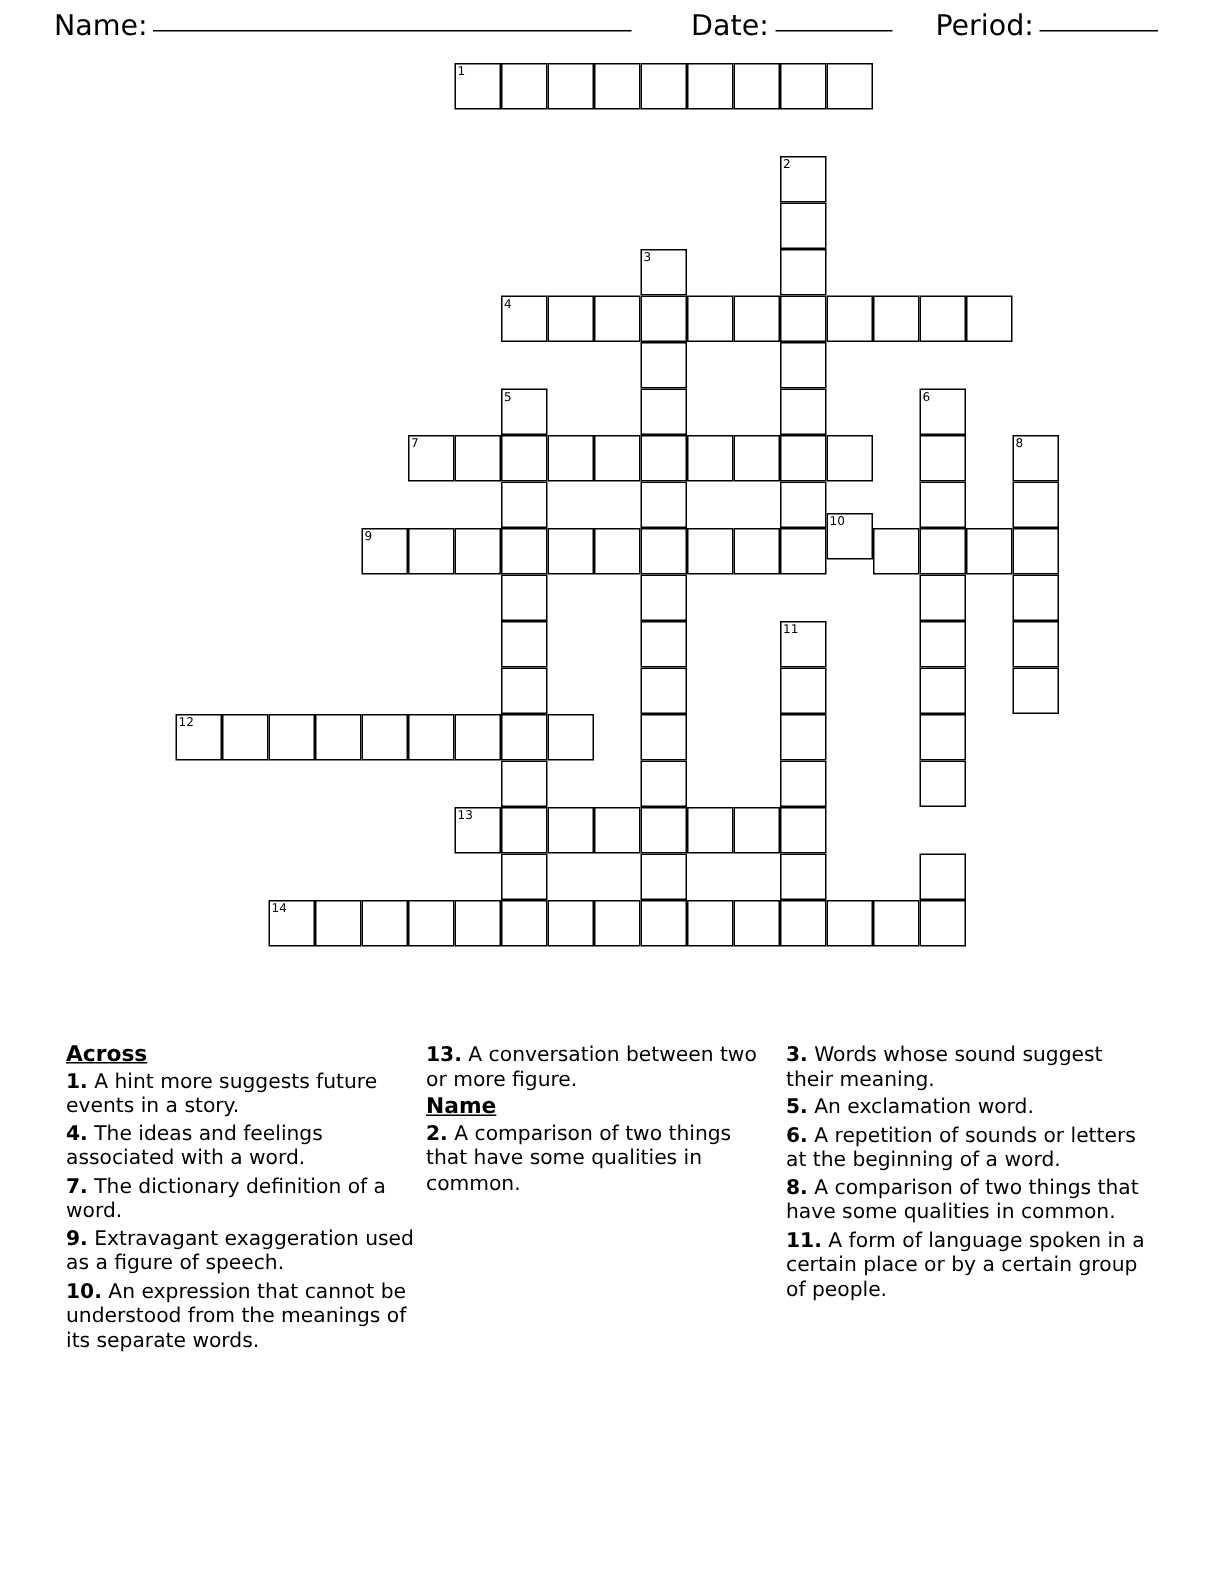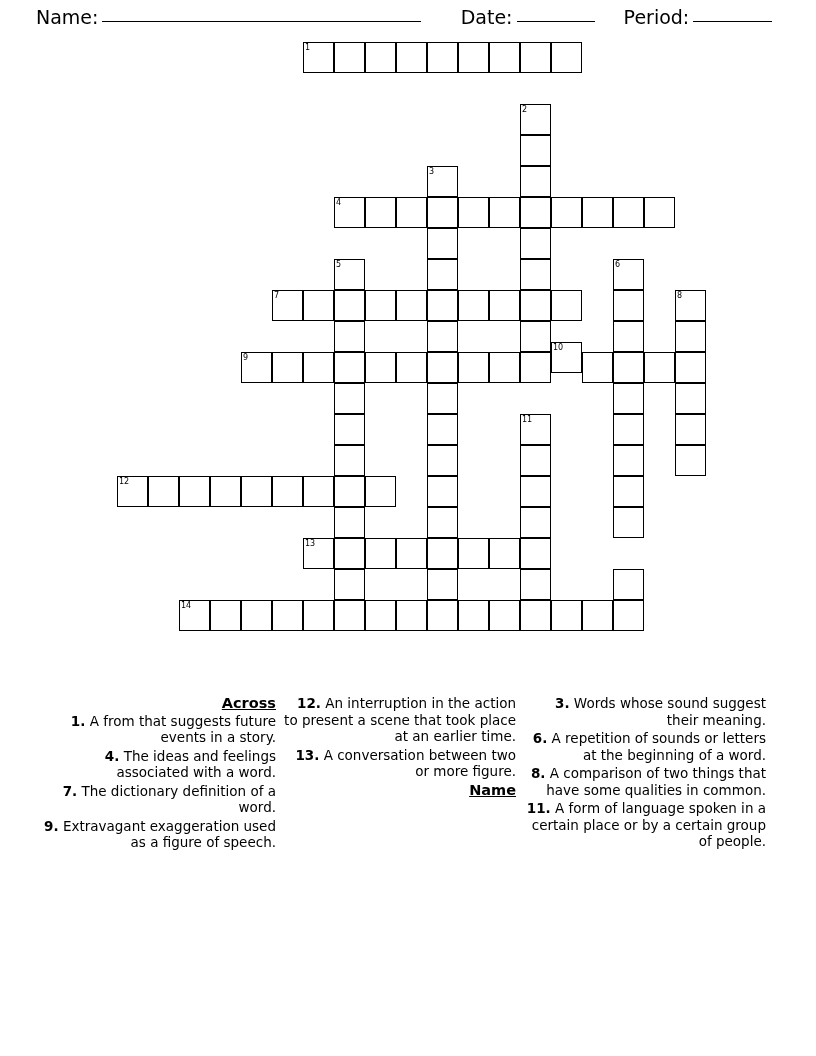--- a/index.html
+++ b/index.html
@@ -83,21 +83,21 @@
   .clues {
     position: absolute;
     left: 44px;
     top: 695px;
     width: 730px;
     display: flex;
     gap: 0;
     font-size: 13.5px;
     line-height: 16.5px;
   }
-  .col { width: 240px; padding-right: 8px; box-sizing: border-box; text-align: right; }
+  .col { width: 240px; padding-right: 8px; box-sizing: border-box; }
   .col.c2 { width: 240px; }
   .col.c3 { width: 250px; }
   .sec-head {
     font-weight: bold;
     text-decoration: underline;
     font-size: 14.5px;
     margin-bottom: 1px;
     display: block;
   }
   .clue {
@@ -270,54 +270,62 @@
       <div class="cell" style="left: 551px; top: 558px; width: 31px; height: 31px;"></div>
       <div class="cell" style="left: 582px; top: 558px; width: 31px; height: 31px;"></div>
       <div class="cell" style="left: 613px; top: 558px; width: 31px; height: 31px;"></div>
     </div>
 
   <div class="clues">
     <div class="col c1">
       <span class="sec-head">Across</span>
       <div class="clue">
         <b>1.</b>
-        <span>A from that suggests future events in a story.</span>
+        <span>A hint more suggests future events in a story.</span>
       </div>
       <div class="clue">
         <b>4.</b>
         <span>The ideas and feelings associated with a word.</span>
       </div>
       <div class="clue">
         <b>7.</b>
         <span>The dictionary definition of a word.</span>
       </div>
       <div class="clue">
         <b>9.</b>
         <span>Extravagant exaggeration used as a figure of speech.</span>
       </div>
+      <div class="clue">
+        <b>10.</b>
+        <span>An expression that cannot be understood from the meanings of its separate words.</span>
+      </div>
     </div>
 
     <div class="col c2">
-      <div class="clue">
-        <b>12.</b>
-        <span>An interruption in the action to present a scene that took place at an earlier time.</span>
-      </div>
       <div class="clue">
         <b>13.</b>
         <span>A conversation between two or more figure.</span>
       </div>
       <span class="sec-head">Name</span>
+      <div class="clue">
+        <b>2.</b>
+        <span>A comparison of two things that have some qualities in common.</span>
+      </div>
     </div>
 
     <div class="col c3">
       <div class="clue">
         <b>3.</b>
         <span>Words whose sound suggest their meaning.</span>
       </div>
       <div class="clue">
+        <b>5.</b>
+        <span>An exclamation word.</span>
+      </div>
+      <div class="clue">
         <b>6.</b>
         <span>A repetition of sounds or letters at the beginning of a word.</span>
       </div>
       <div class="clue">
         <b>8.</b>
         <span>A comparison of two things that have some qualities in common.</span>
       </div>
       <div class="clue">
         <b>11.</b>
         <span>A form of language spoken in a certain place or by a certain group of people.</span>

